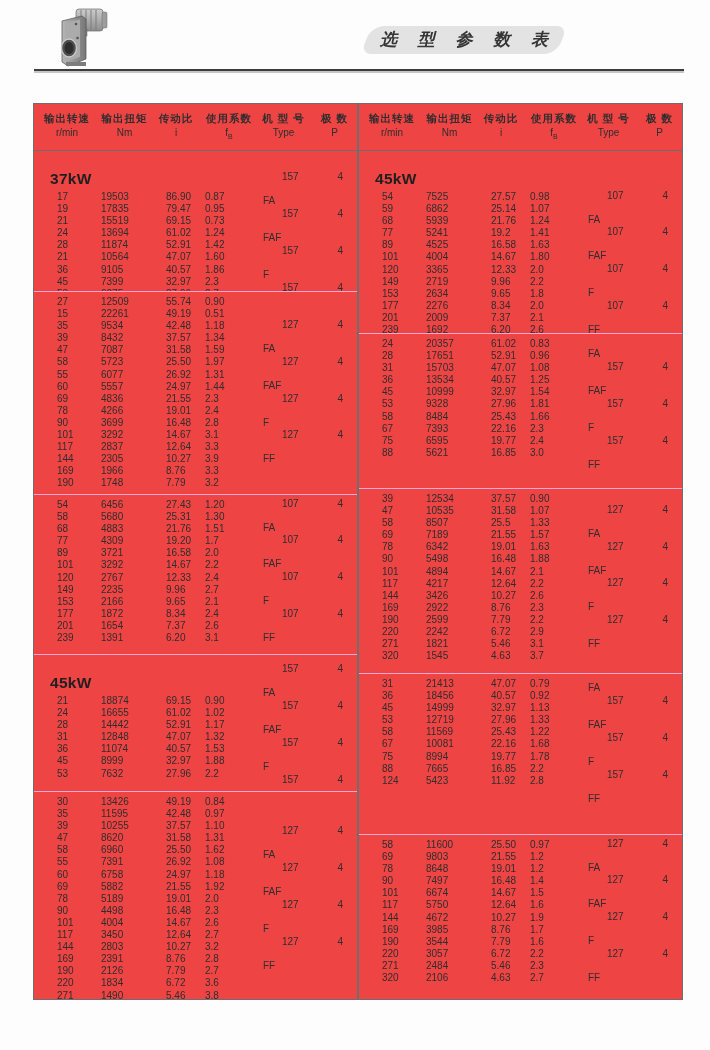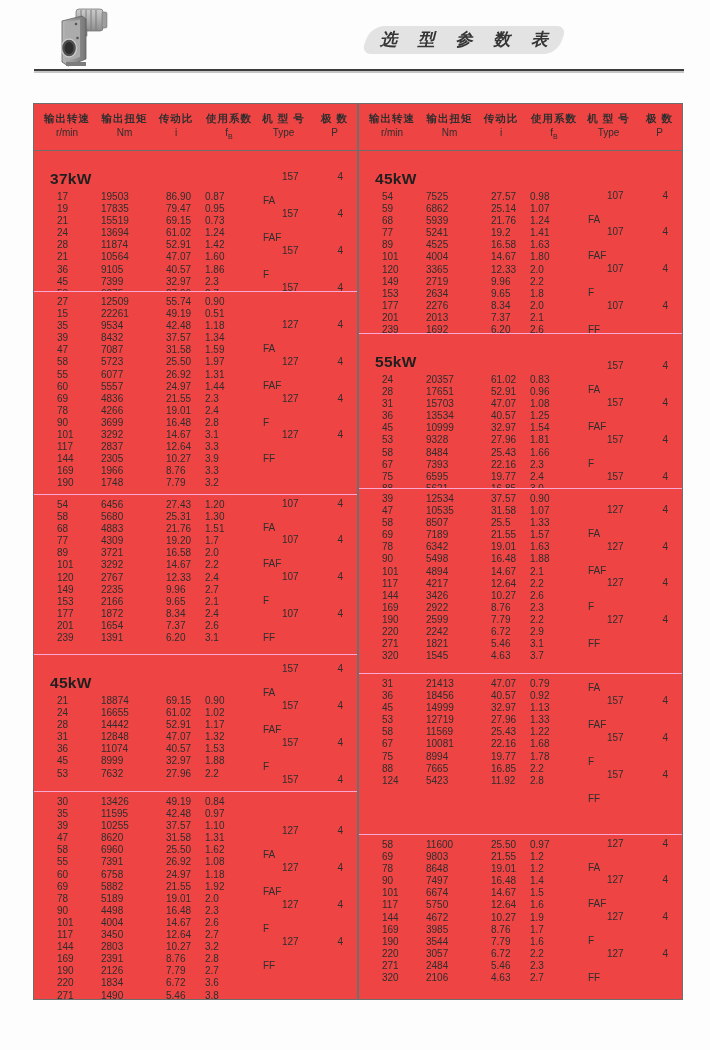--- a/index.html
+++ b/index.html
@@ -690,21 +690,21 @@
             <span class="c c3">1.8</span>
           </div>
           <div class="row">
             <span class="c c0">177</span>
             <span class="c c1">2276</span>
             <span class="c c2">8.34</span>
             <span class="c c3">2.0</span>
           </div>
           <div class="row">
             <span class="c c0">201</span>
-            <span class="c c1">2013</span>
+            <span class="c c1">2009</span>
             <span class="c c2">7.37</span>
             <span class="c c3">2.1</span>
           </div>
           <div class="row">
             <span class="c c0">239</span>
             <span class="c c1">1692</span>
             <span class="c c2">6.20</span>
             <span class="c c3">2.6</span>
           </div>
           <div class="types">
@@ -725,21 +725,20 @@
             </div>
             <div class="trow">
               <span class="tname">FF</span>
               <span class="tsize">107</span>
               <span class="tp">4</span>
             </div>
           </div>
         </div>
       </div>
       <div class="block block-1">
-        <div class="seclabel">55kW</div>
         <div class="rows">
           <div class="row">
             <span class="c c0">24</span>
             <span class="c c1">20357</span>
             <span class="c c2">61.02</span>
             <span class="c c3">0.83</span>
           </div>
           <div class="row">
             <span class="c c0">28</span>
             <span class="c c1">17651</span>

